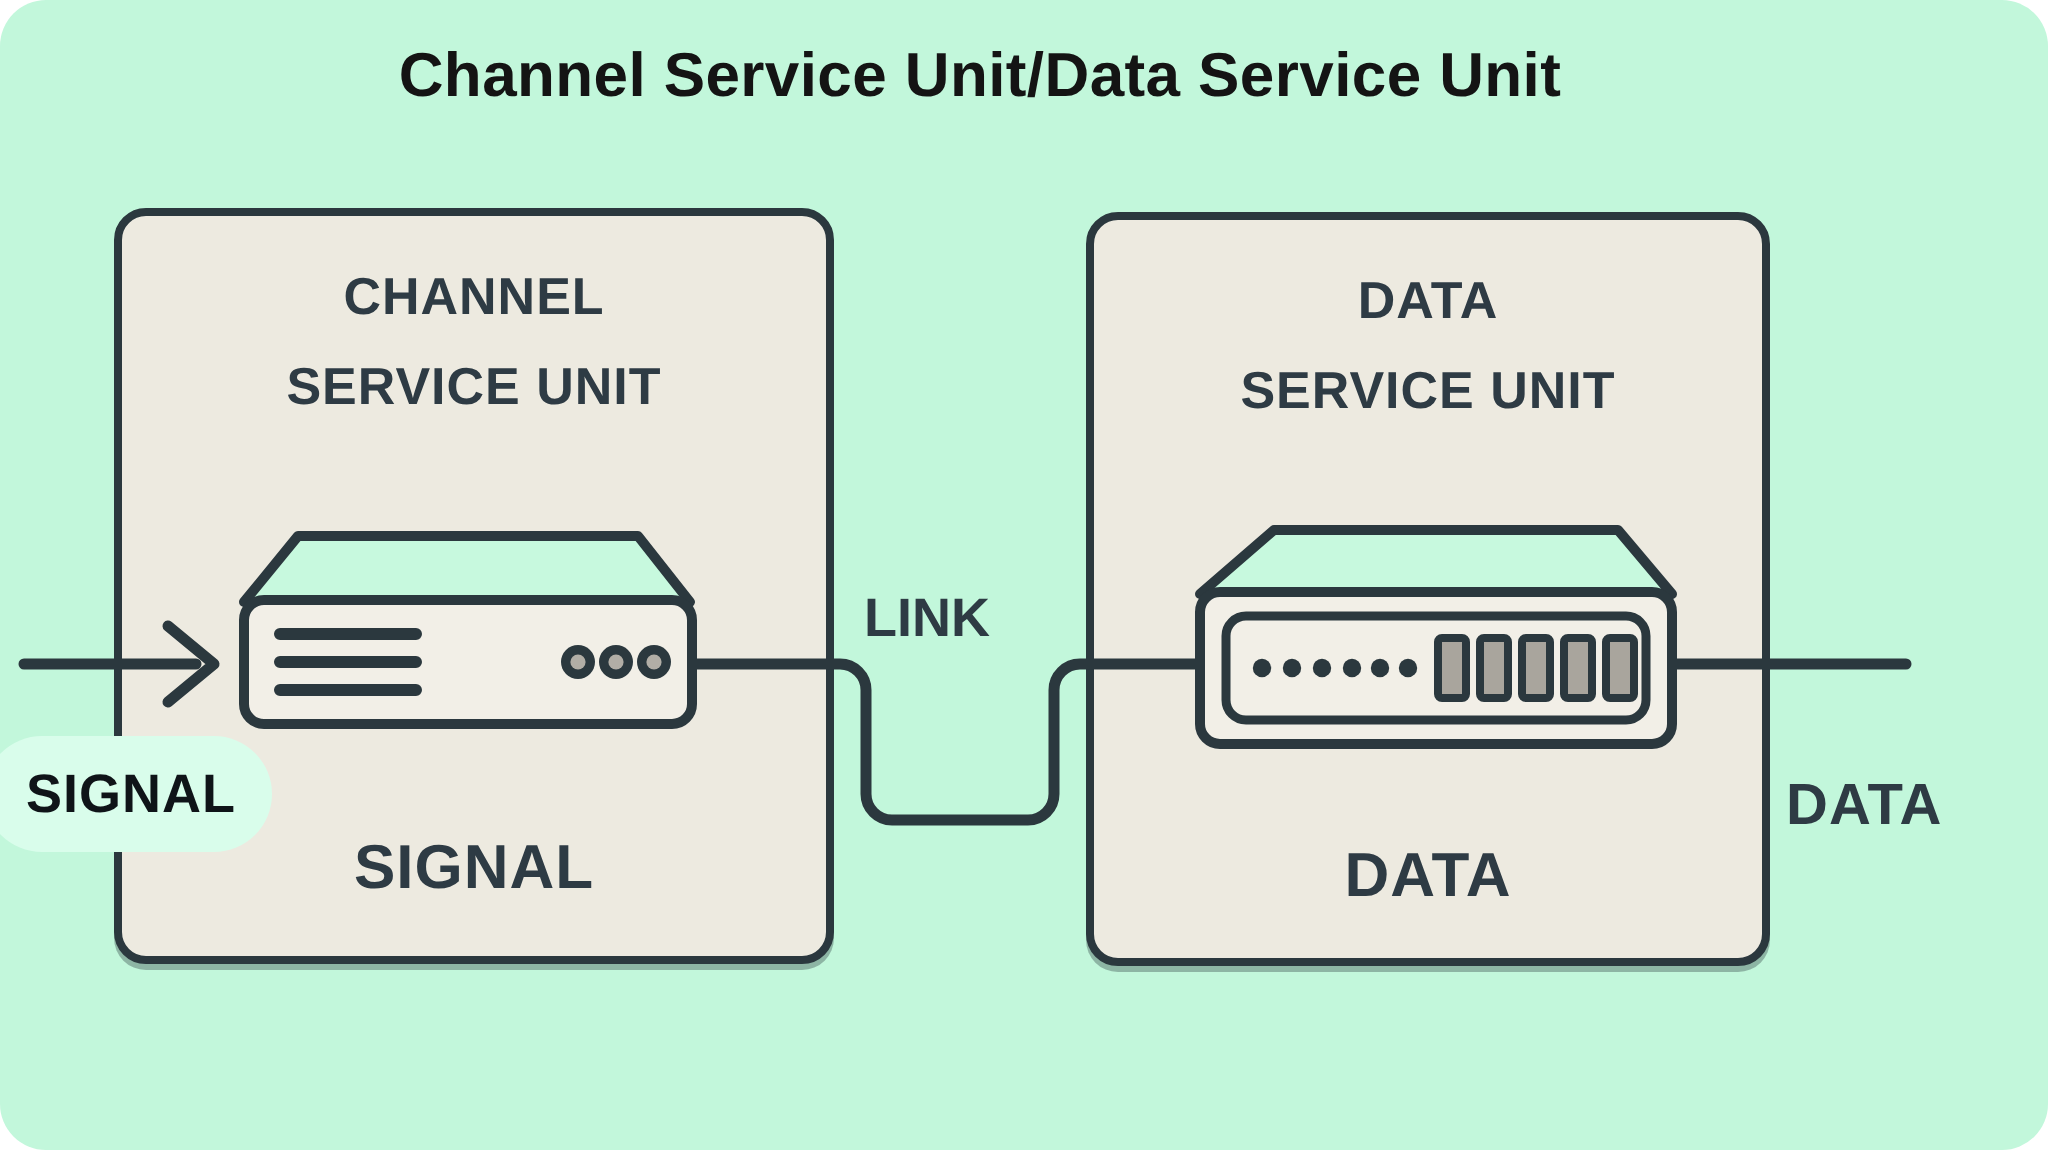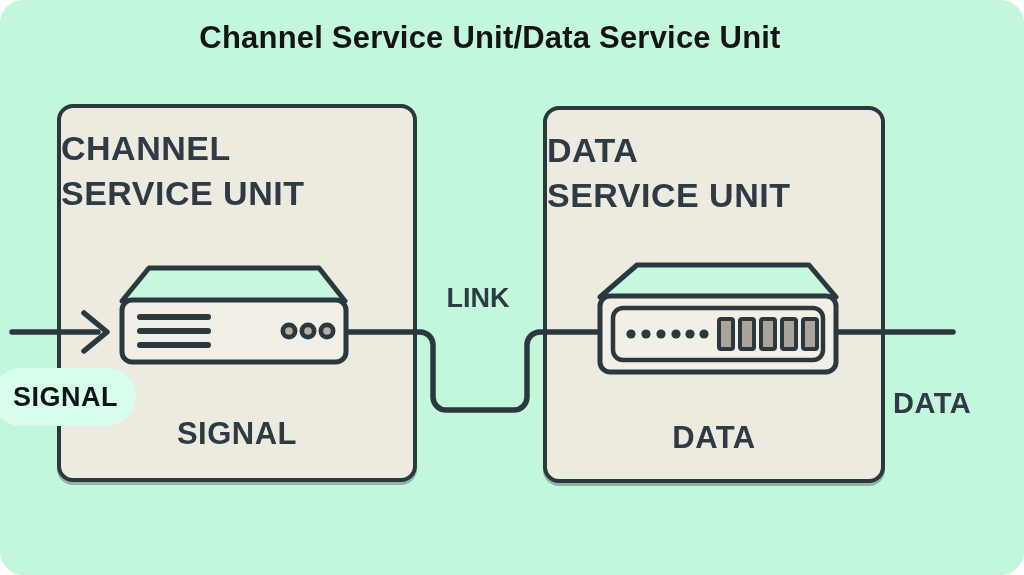--- a/index.html
+++ b/index.html
@@ -18,22 +18,22 @@
   .box {
     position: absolute; z-index: 1;
     background: var(--box-fill, #edeae0);
     border: 4px solid var(--stroke, #2b383e);
     border-radius: 16px;
     box-shadow: 0 3px 0 rgba(43, 56, 62, 0.35);
   }
   .box.csu { left: 57px;  top: 104px; width: 360px; height: 378px; }
   .box.dsu { left: 543px; top: 106px; width: 342px; height: 377px; }
   .box-heading {
-    position: absolute; top: 18px; left: 0; width: 100%; text-align: left;
-    font-size: 34px; font-weight: bold; line-height: 45px; letter-spacing: 0.5px;
+    position: absolute; top: 18px; left: 0; width: 100%; text-align: center;
+    font-size: 26px; font-weight: bold; line-height: 45px; letter-spacing: 0.5px;
     color: var(--heading-text, #2e3b44);
   }
   .box-label {
     position: absolute; left: 0; width: 100%; text-align: center; line-height: 1;
     font-size: 31px; font-weight: bold; letter-spacing: 0.5px;
     color: var(--heading-text, #2e3b44);
   }
   .box.csu .box-label { top: 310px; }
   .box.dsu .box-label { top: 312px; }
   .halo {
@@ -48,21 +48,21 @@
   .face  { fill: var(--device-face, #f2efe7); }
   .panel { stroke-width: 4.5; }
   .vent  { stroke: var(--stroke, #2b383e); stroke-width: 6; stroke-linecap: round; fill: none; }
   .dot      { fill: var(--stroke, #2b383e); }
   .dot-inner{ fill: var(--dot-inner, #b2aea6); }
   .bar   { fill: var(--bar-fill, #a9a59d); stroke: var(--stroke, #2b383e); stroke-width: 4; }
   .flow-label { position: absolute; z-index: 4; font-weight: bold; line-height: 1;
                 color: var(--heading-text, #2e3b44); }
   .flow-label.signal-out { left: 13px; top: 384px; font-size: 27px; letter-spacing: 0.5px;
                            color: var(--outer-label-text, #0f1418); }
-  .flow-label.link { left: 432px; top: 285px; width: 92px; text-align: center; font-size: 27px; }
+  .flow-label.link { left: 432px; top: 296px; width: 92px; font-size: 27px; }
   .flow-label.data-out { left: 893px; top: 389px; font-size: 29px; letter-spacing: 0.5px; }
 </style>
 </head>
 <body>
 
 <div class="canvas">
 
   <div class="title">Channel Service Unit/Data Service Unit</div>
 
   <div class="box csu">

